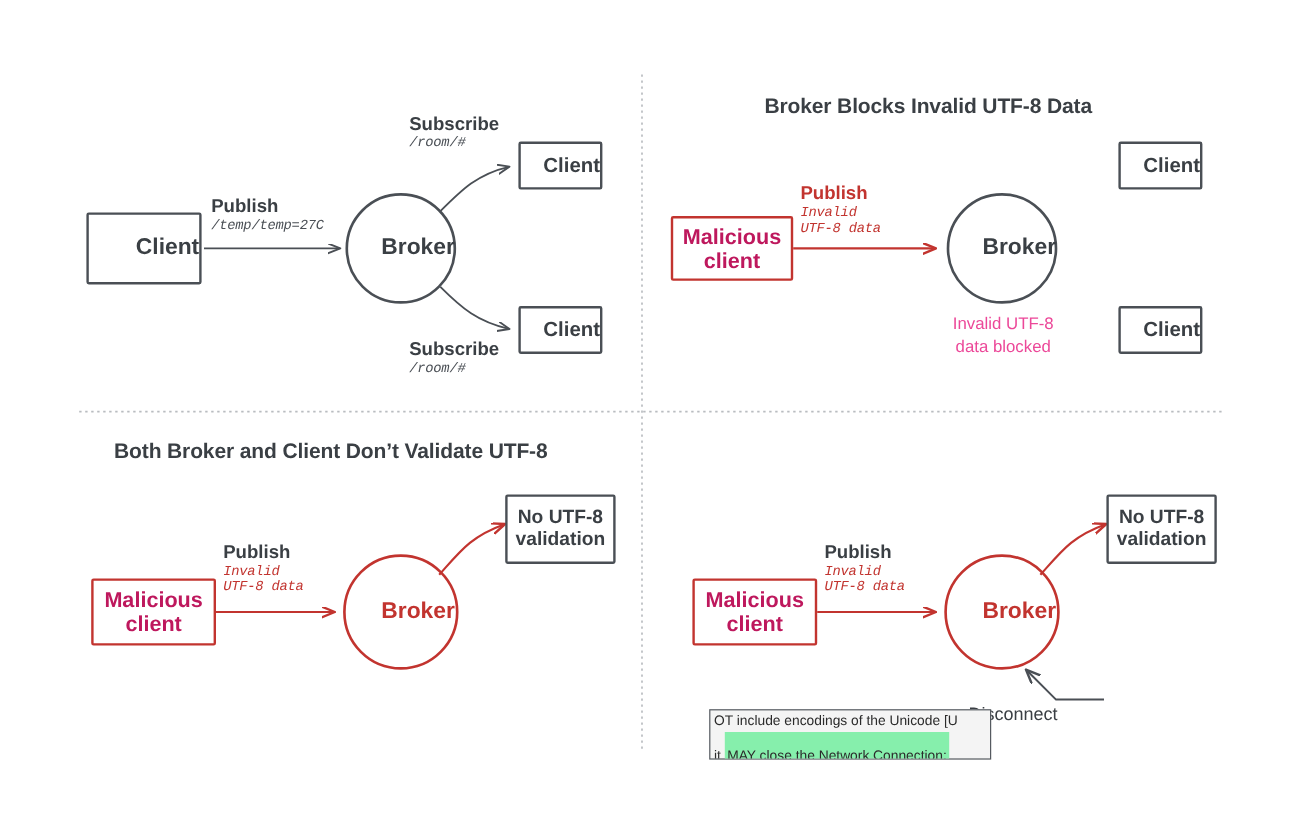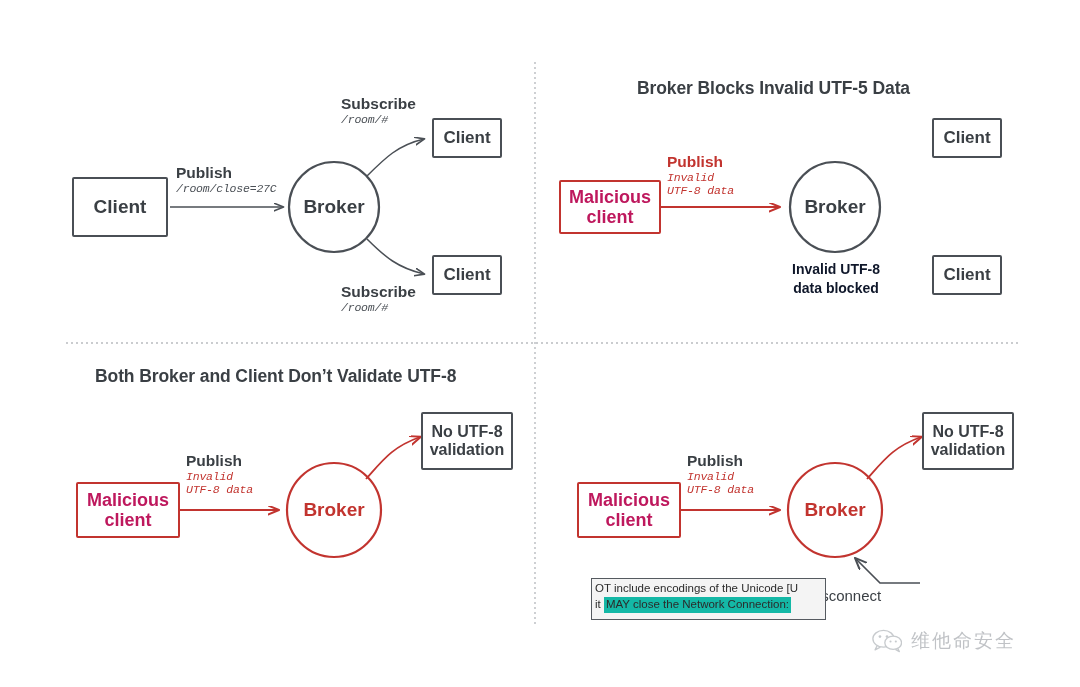--- a/index.html
+++ b/index.html
@@ -24,21 +24,21 @@
     top: 0;
     width: 1080px;
     height: 687px;
     pointer-events: none;
   }
   .node {
     position: absolute;
     box-sizing: border-box;
     display: flex;
     align-items: center;
-    justify-content: center;
+    justify-content: flex-end;
     text-align: center;
     line-height: 1.12;
   }
   .box {
     border: 2px solid #4a4f55;
     background: #ffffff;
     border-radius: 2px;
     font-weight: bold;
     color: #3a3f44;
   }
@@ -70,22 +70,22 @@
     display: block;
     color: #4a4f55;
     letter-spacing: -0.2px;
     font-style: italic;
   }
   .lbl.red .l1 { color: #c2342f; }
   .lbl.red .mono { color: #c2342f; }
   .plain {
     position: absolute;
     font-size: 14px;
-    font-weight: bold;
-    color: #0f172a;
+    font-weight: normal;
+    color: #ec4899;
     text-align: center;
     line-height: 1.35;
     white-space: nowrap;
   }
   .disc {
     position: absolute;
     font-size: 15px;
     font-weight: normal;
     color: #3a3f44;
     white-space: nowrap;
@@ -96,32 +96,33 @@
     margin-top: 1px;
   }
   
   .snippet {
     position: absolute;
     box-sizing: border-box;
     border: 1px solid #555a60;
     background: #f4f4f4;
     padding: 2px 0 3px 0;
     overflow: hidden;
+    margin-top: 13px;
   }
   .snippet .line {
     font-size: 11.5px;
     color: #2b2b2b;
     white-space: nowrap;
     padding-left: 3px;
     line-height: 1.38;
   }
   .snippet .hl {
-    background: #14b8a6;
+    background: #86efac;
     display: inline-block;
-    padding: 0 2px;
+    padding: 13px 2px;
   }
   
   .watermark {
     position: absolute;
     display: flex;
     align-items: center;
     gap: 9px;
     opacity: 0.55;
   }
   .watermark .wm-text {
@@ -184,34 +185,34 @@
   <div class="node box" style="left:432px; top:118px; width:70px; height:40px; font-size:17px;">
     <span>Client</span>
   </div>
 
   <div class="node box" style="left:432px; top:255px; width:70px; height:40px; font-size:17px;">
     <span>Client</span>
   </div>
 
   <div class="lbl" style="left:176px; top:164px;">
     <span class="l1">Publish</span>
-    <span class="mono">/room/close=27C</span>
+    <span class="mono">/temp/temp=27C</span>
   </div>
 
   <div class="lbl" style="left:341px; top:95px;">
     <span class="l1">Subscribe</span>
     <span class="mono">/room/#</span>
   </div>
 
   <div class="lbl" style="left:341px; top:283px;">
     <span class="l1">Subscribe</span>
     <span class="mono">/room/#</span>
   </div>
 
-  <div class="quad-title" style="left:637px; top:78px;">Broker Blocks Invalid UTF-5 Data</div>
+  <div class="quad-title" style="left:637px; top:78px;">Broker Blocks Invalid UTF-8 Data</div>
 
   <div class="node box red" style="left:559px; top:180px; width:102px; height:54px; font-size:18px; padding:0 4px;">
     <span>Malicious client</span>
   </div>
 
   <div class="node" style="left:790px; top:192px; width:90px; height:30px; font-size:19px; font-weight:bold;">
     <span>Broker</span>
   </div>
 
   <div class="node box" style="left:932px; top:118px; width:70px; height:40px; font-size:17px;">
@@ -275,29 +276,14 @@
   <div class="disc" style="left:807px; top:587px;">
     <span>Disconnect</span>
     <span class="sub">x</span>
   </div>
 
   <div class="snippet" style="left:591px; top:578px; width:235px; height:42px;">
     <div class="line">OT include encodings of the Unicode [U</div>
     <div class="line"><span>it </span><span class="hl">MAY close the Network Connection:</span></div>
   </div>
 
-  <div class="watermark" style="left:872px; top:628px;">
-    <span style="display:inline-block;width:30px;height:24px;">
-      <svg viewBox="0 0 34 26" width="30" height="24">
-        <ellipse cx="13" cy="10.5" rx="12" ry="9.5" fill="none" stroke="#9aa0a6" stroke-width="1.5"></ellipse>
-        <path d="M6,18 L3.5,23 L9.5,20" fill="none" stroke="#9aa0a6" stroke-width="1.5" stroke-linejoin="round"></path>
-        <circle cx="9" cy="8" r="1.5" fill="#9aa0a6"></circle>
-        <circle cx="17" cy="8" r="1.5" fill="#9aa0a6"></circle>
-        <ellipse cx="24" cy="15" rx="9.5" ry="7.5" fill="#ffffff" stroke="#9aa0a6" stroke-width="1.5"></ellipse>
-        <path d="M29,21 L31,25 L26.5,22.5" fill="none" stroke="#9aa0a6" stroke-width="1.5" stroke-linejoin="round"></path>
-        <circle cx="21" cy="13.5" r="1.2" fill="#9aa0a6"></circle>
-        <circle cx="27" cy="13.5" r="1.2" fill="#9aa0a6"></circle>
-      </svg>
-    </span>
-    <span class="wm-text">维他命安全</span>
-  </div>
 
 </div>
 
 </body></html>

